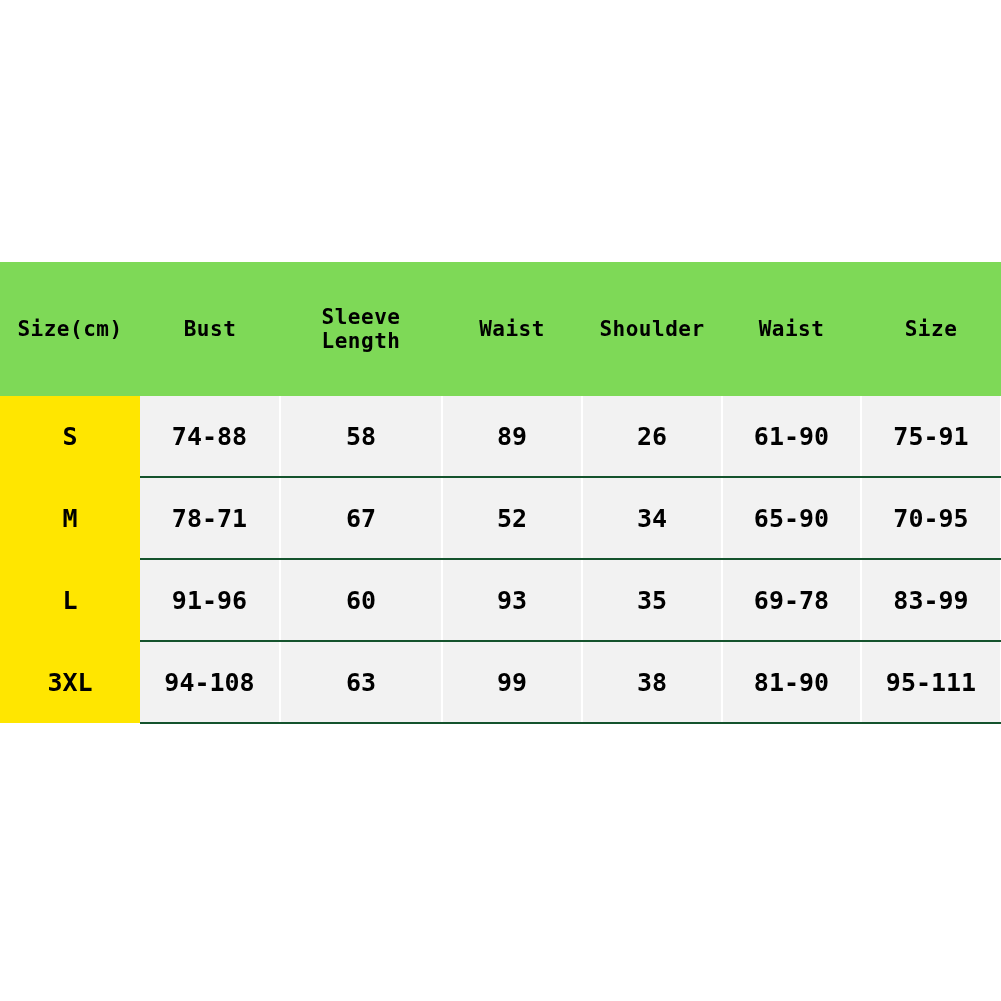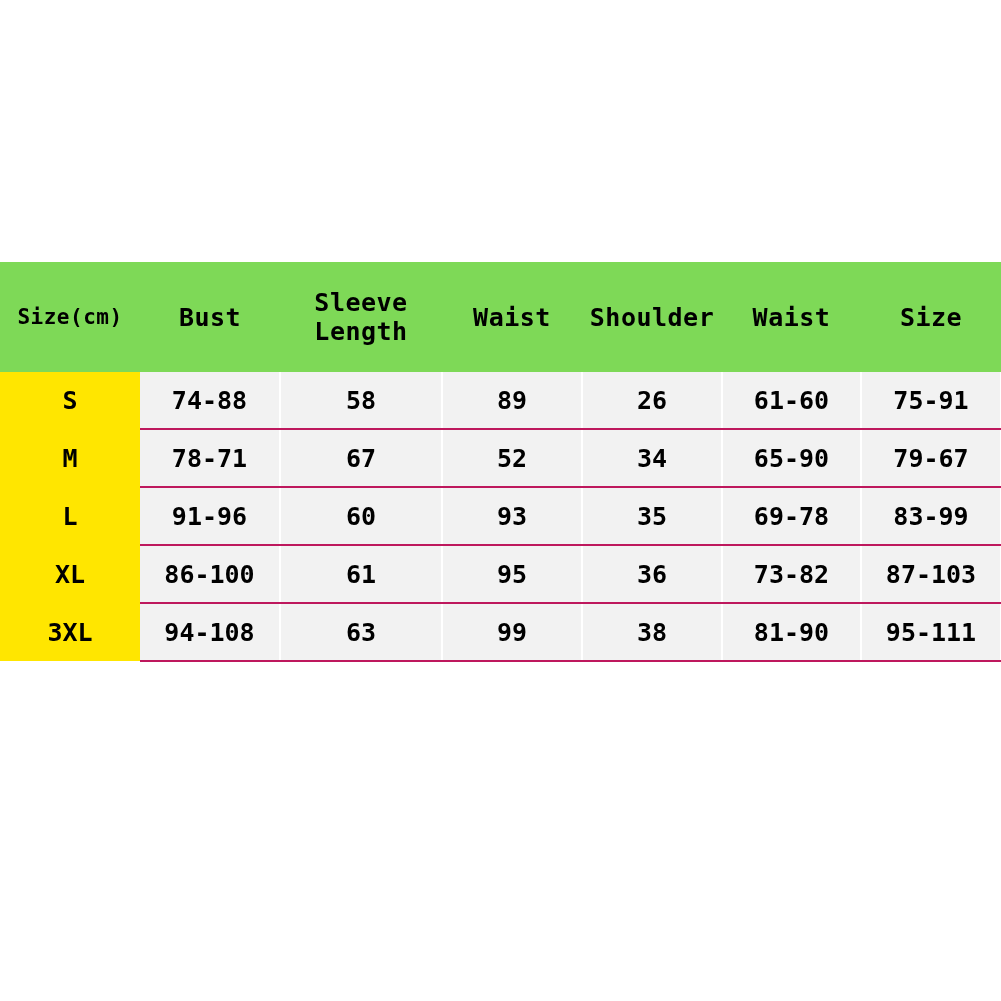--- a/index.html
+++ b/index.html
@@ -20,43 +20,43 @@
     top: 262px;
     width: 1001px;
   }
   table.size-table {
     width: 1001px;
     border-collapse: collapse;
     table-layout: fixed;
   }
   table.size-table th,
   table.size-table td {
-    padding: 0;
+    padding: 12px;
     margin: 0;
     text-align: center;
     vertical-align: middle;
     font-family: "DejaVu Sans Mono", monospace;
     color: #000000;
   }
   thead th {
     background: #7ed957;
     height: 110px;
-    font-size: 25px;
+    font-size: 21px;
     font-weight: bold;
     letter-spacing: 0.5px;
   }
   thead th.col-size {
     font-size: 21px;
   }
   tbody td {
     height: 56px;
     font-size: 25px;
     font-weight: bold;
     background: #f2f2f2;
-    border-bottom: 2px solid #be185d;
+    border-bottom: 2px solid #14532d;
     border-right: 2px solid #ffffff;
   }
   tbody td.size-cell {
     background: #ffe600;
     border-bottom: none;
     border-right: none;
     font-size: 25px;
   }
   
   col.c0 { width: 140px; }
@@ -102,49 +102,40 @@
         <th>Size</th>
       </tr>
     </thead>
     <tbody>
       <tr>
         <td class="size-cell">S</td>
         <td>74-88</td>
         <td>58</td>
         <td>89</td>
         <td>26</td>
-        <td>61-60</td>
+        <td>61-90</td>
         <td>75-91</td>
       </tr>
       <tr>
         <td class="size-cell">M</td>
         <td>78-71</td>
         <td>67</td>
         <td>52</td>
         <td>34</td>
         <td>65-90</td>
-        <td>79-67</td>
+        <td>70-95</td>
       </tr>
       <tr>
         <td class="size-cell">L</td>
         <td>91-96</td>
         <td>60</td>
         <td>93</td>
         <td>35</td>
         <td>69-78</td>
         <td>83-99</td>
-      </tr>
-      <tr>
-        <td class="size-cell">XL</td>
-        <td>86-100</td>
-        <td>61</td>
-        <td>95</td>
-        <td>36</td>
-        <td>73-82</td>
-        <td>87-103</td>
       </tr>
       <tr>
         <td class="size-cell">3XL</td>
         <td>94-108</td>
         <td>63</td>
         <td>99</td>
         <td>38</td>
         <td>81-90</td>
         <td>95-111</td>
       </tr>

